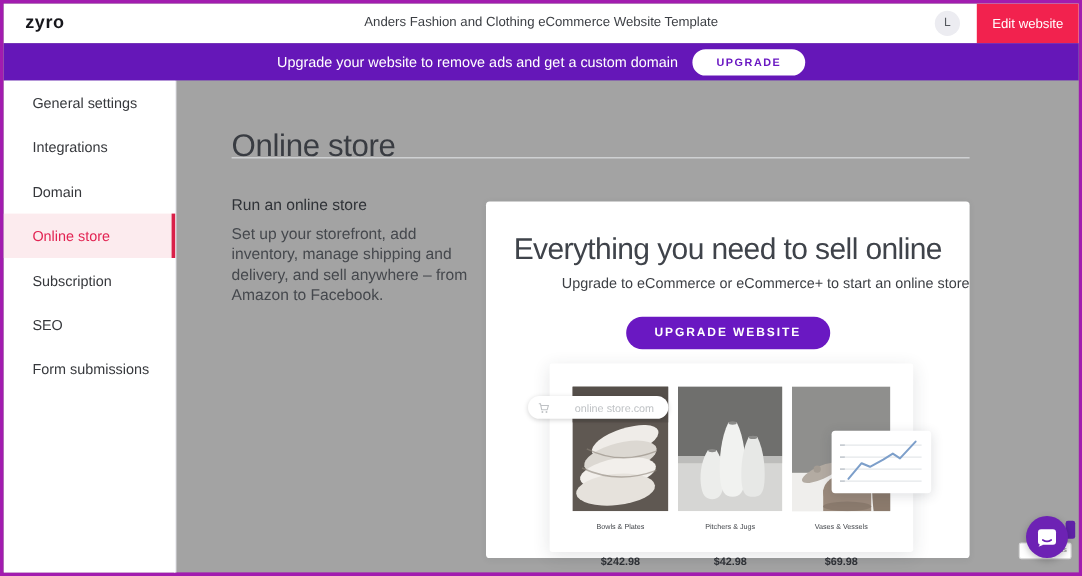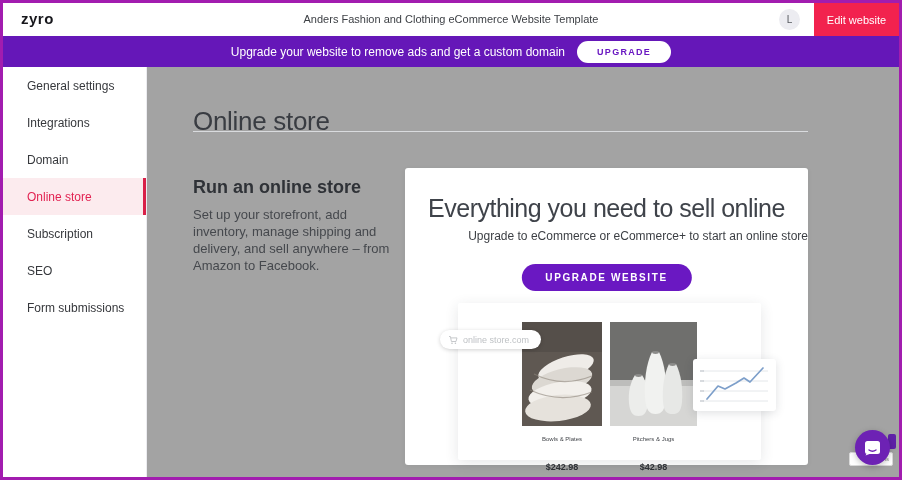--- a/index.html
+++ b/index.html
@@ -24,37 +24,37 @@
 
   
   .sidebar{position:absolute;left:0;top:64px;width:143px;height:416px;background:#ffffff;box-shadow:1px 0 0 #ececf0;z-index:4;}
   .side-item{height:37px;display:flex;align-items:center;padding-left:24px;font-size:12px;color:#36383c;cursor:pointer;}
   .side-item.active{background:#fcebee;color:#e22352;border-right:3px solid #d92048;}
 
   
   .page-title{position:absolute;left:190px;top:86px;font-size:26px;font-weight:400;color:#393c42;letter-spacing:-.3px;}
   .title-divider{position:absolute;left:190px;top:128px;width:615px;height:1px;background:#d9dbde;}
   .left-col{position:absolute;left:190px;top:160px;width:200px;}
-  .left-col h3{margin:14px 0 8px 0;font-size:18px;font-weight:bold;color:#2f3237;}
+  .left-col h3{margin:0 0 8px 0;font-size:13px;font-weight:normal;color:#2f3237;}
   .left-col p{margin:0;font-size:13px;line-height:17px;color:#45484d;}
 
   
   .card{position:absolute;left:402px;top:165px;width:403px;height:297px;background:#ffffff;border-radius:3px;
         box-shadow:0 1px 5px rgba(40,50,60,.07);}
   .card-heading{position:absolute;left:0;right:0;top:26px;text-align:center;font-size:25px;font-weight:400;
                 color:#3f434a;letter-spacing:-.5px;white-space:nowrap;}
   .card-sub{position:absolute;left:0;right:0;top:61px;text-align:right;font-size:12px;color:#3c3f44;}
   .card-btn{position:absolute;left:50%;transform:translateX(-50%);top:96px;border:none;background:#6a18c2;color:#fff;
             font-size:10px;font-weight:bold;letter-spacing:1.6px;padding:8px 24px;border-radius:999px;cursor:pointer;}
 
   
   .storefront{position:absolute;left:53px;top:135px;width:303px;height:157px;background:#fff;
               box-shadow:0 3px 14px rgba(40,50,60,.12);border-radius:2px;}
   .url-chip{position:absolute;left:-18px;top:27px;height:19px;padding:0 12px 0 8px;background:#fff;border-radius:10px;
-            box-shadow:0 1px 4px rgba(0,0,0,.18);display:flex;align-items:center;gap:5px;z-index:3;}
+            box-shadow:0 1px 4px rgba(0,0,0,.18);display:flex;align-items:center;gap:21px;z-index:3;}
   .url-chip span{font-size:9px;color:#bfc2c5;}
   .products{position:absolute;left:0;top:19px;width:100%;display:flex;justify-content:center;gap:8px;}
   .product{text-align:center;}
   .product .pname{font-size:6px;color:#43464b;margin-top:6px;}
   .product .pprice{font-size:9px;font-weight:bold;color:#2e3136;margin-top:20px;}
   .chart-card{position:absolute;left:235px;top:56px;width:83px;height:52px;background:#fff;border-radius:3px;
               box-shadow:0 2px 10px rgba(40,50,60,.15);z-index:3;}
 
   
   .terms-badge{position:absolute;left:846px;top:449px;width:44px;height:14px;background:#fff;border:1px solid #d9d9d9;
@@ -139,20 +139,34 @@
             <ellipse cx="28.5" cy="53.5" rx="3.4" ry="1.4" fill="#8b8b89"></ellipse>
             <path d="M42 30 l7 0 c6 12 8 30 7 46 c-1 12 -4 16 -10.5 16 c-6.5 0 -9.5 -4 -10.5 -16 c-1 -16 1 -34 7 -46 z" fill="#f1f2f0"></path>
             <ellipse cx="45.5" cy="30.5" rx="3.4" ry="1.4" fill="#8b8b89"></ellipse>
             <path d="M59 42 l7 0 c5 10 7 24 6 38 c-1 10 -4 12 -9.5 12 c-5.5 0 -8.5 -2 -9.5 -12 c-1 -14 1 -28 6 -38 z" fill="#e7e8e6"></path>
             <ellipse cx="62.5" cy="42.5" rx="3.4" ry="1.4" fill="#8b8b89"></ellipse>
           </svg>
           <div class="pname">Pitchers &amp; Jugs</div>
           <div class="pprice">$42.98</div>
         </div>
 
+        <div class="product">
+          <svg width="82" height="104" viewBox="0 0 82 104">
+            <rect width="82" height="104" fill="#8f8f8d"></rect>
+            <rect y="72" width="82" height="32" fill="#efeeec"></rect>
+            <ellipse cx="46" cy="88" rx="20" ry="15" fill="#9a897b"></ellipse>
+            <rect x="26" y="86" width="40" height="18" fill="#9a897b"></rect>
+            <ellipse cx="46" cy="100" rx="20" ry="4" fill="#8a7a6d"></ellipse>
+            <ellipse cx="24" cy="72" rx="17" ry="5.5" fill="#b3aba2" transform="rotate(-24 24 72)"></ellipse>
+            <circle cx="21" cy="69" r="3" fill="#a39b92"></circle>
+            <path d="M70 54 c8 0 12 6 12 14 l0 36 l-14 0 c-2 -18 -2 -36 2 -50 z" fill="#8b7a6c"></path>
+          </svg>
+          <div class="pname">Vases &amp; Vessels</div>
+          <div class="pprice">$69.98</div>
+        </div>
       </div>
 
       <div class="chart-card">
         <svg width="83" height="52" viewBox="0 0 83 52">
           <g stroke="#e4e7ea" stroke-width="1">
             <line x1="10" y1="12" x2="75" y2="12"></line>
               <line x1="10" y1="22" x2="75" y2="22"></line>
             <line x1="10" y1="32" x2="75" y2="32"></line>
               <line x1="10" y1="42" x2="75" y2="42"></line>
           </g>

